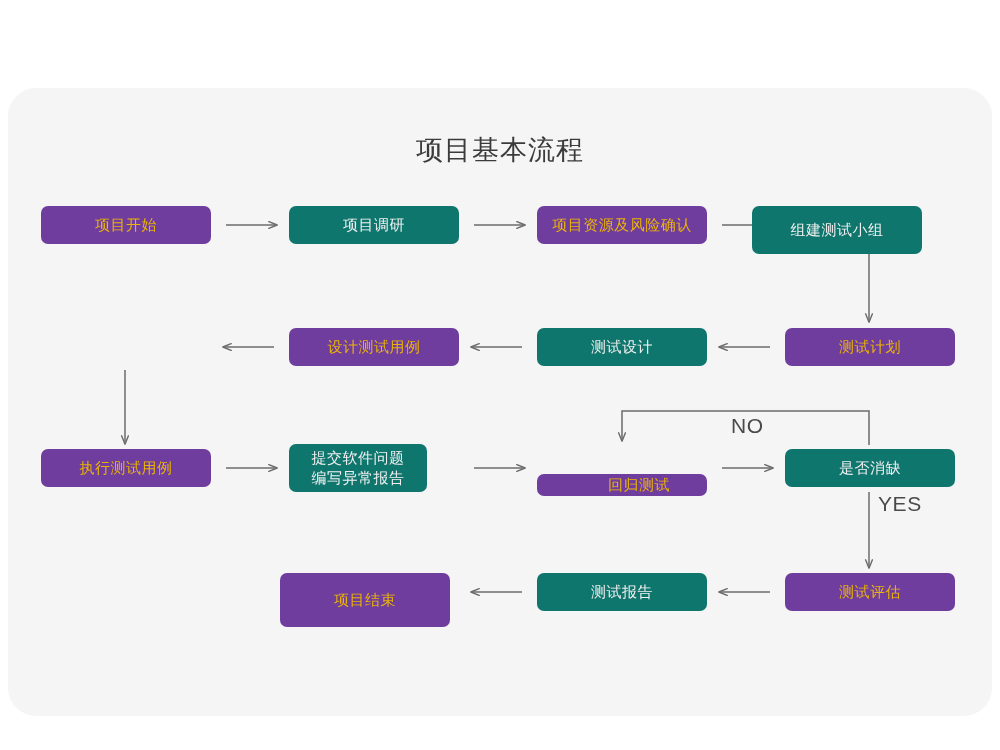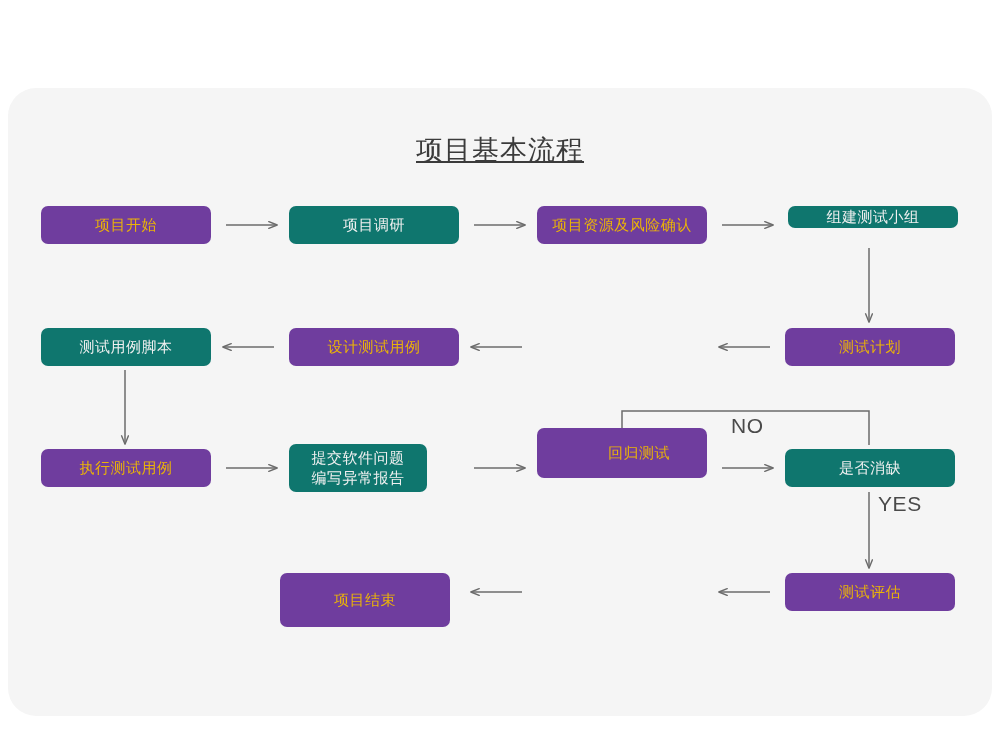--- a/index.html
+++ b/index.html
@@ -31,21 +31,20 @@
   #chart-title {
     position: absolute;
     left: 0;
     top: 132px;
     width: 1000px;
     text-align: center;
     font-size: 27px;
     color: #3b3b3b;
     letter-spacing: 1px;
     font-weight: 400;
-    text-decoration: underline;
   }
 
   
   .node {
     position: absolute;
     box-sizing: border-box;
     border-radius: 7px;
     display: flex;
     align-items: center;
     justify-content: center;
@@ -127,48 +126,51 @@
 
   <div class="node purple" style="left:41px;  top:206px; width:170px; height:38px;">
     <span class="lbl">项目开始</span>
   </div>
   <div class="node gray" style="left:289px; top:206px; width:170px; height:38px;">
     <span class="lbl">项目调研</span>
   </div>
   <div class="node purple" style="left:537px; top:206px; width:170px; height:38px;">
     <span class="lbl">项目资源及风险确认</span>
   </div>
-  <div class="node gray" style="left:788px; top:206px; width:170px; height:22px;">
+  <div class="node gray" style="left:752px; top:206px; width:170px; height:48px;">
     <span class="lbl">组建测试小组</span>
   </div>
 
-  <div class="node gray" style="left:41px;  top:328px; width:170px; height:38px;">
-    <span class="lbl">测试用例脚本</span>
-  </div>
   <div class="node purple" style="left:289px; top:328px; width:170px; height:38px;">
     <span class="lbl">设计测试用例</span>
+  </div>
+  <div class="node gray" style="left:537px; top:328px; width:170px; height:38px;">
+    <span class="lbl">测试设计</span>
   </div>
   <div class="node purple" style="left:785px; top:328px; width:170px; height:38px;">
     <span class="lbl">测试计划</span>
   </div>
 
   <div class="node purple" style="left:41px;  top:449px; width:170px; height:38px;">
     <span class="lbl">执行测试用例</span>
   </div>
   <div class="node gray" style="left:289px; top:444px; width:138px; height:48px;">
     <span class="lbl">提交软件问题
 编写异常报告</span>
   </div>
-  <div class="node purple" style="left:537px; top:428px; width:170px; height:50px;padding-left:34px;">
+  <div class="node purple" style="left:537px; top:474px; width:170px; height:22px;padding-left:34px;">
     <span class="lbl">回归测试</span>
   </div>
   <div class="node gray" style="left:785px; top:449px; width:170px; height:38px;align-items:center;">
     <span class="lbl">是否消缺</span>
   </div>
 
   <div class="node purple" style="left:280px; top:573px; width:170px; height:54px;">
     <span class="lbl">项目结束</span>
   </div>
+  <div class="node gray" style="left:537px; top:573px; width:170px; height:38px;">
+    <span class="lbl">测试报告</span>
+  </div>
   <div class="node purple" style="left:785px; top:573px; width:170px; height:38px;">
     <span class="lbl">测试评估</span>
   </div>
 
 </div>
 
 </body></html>

